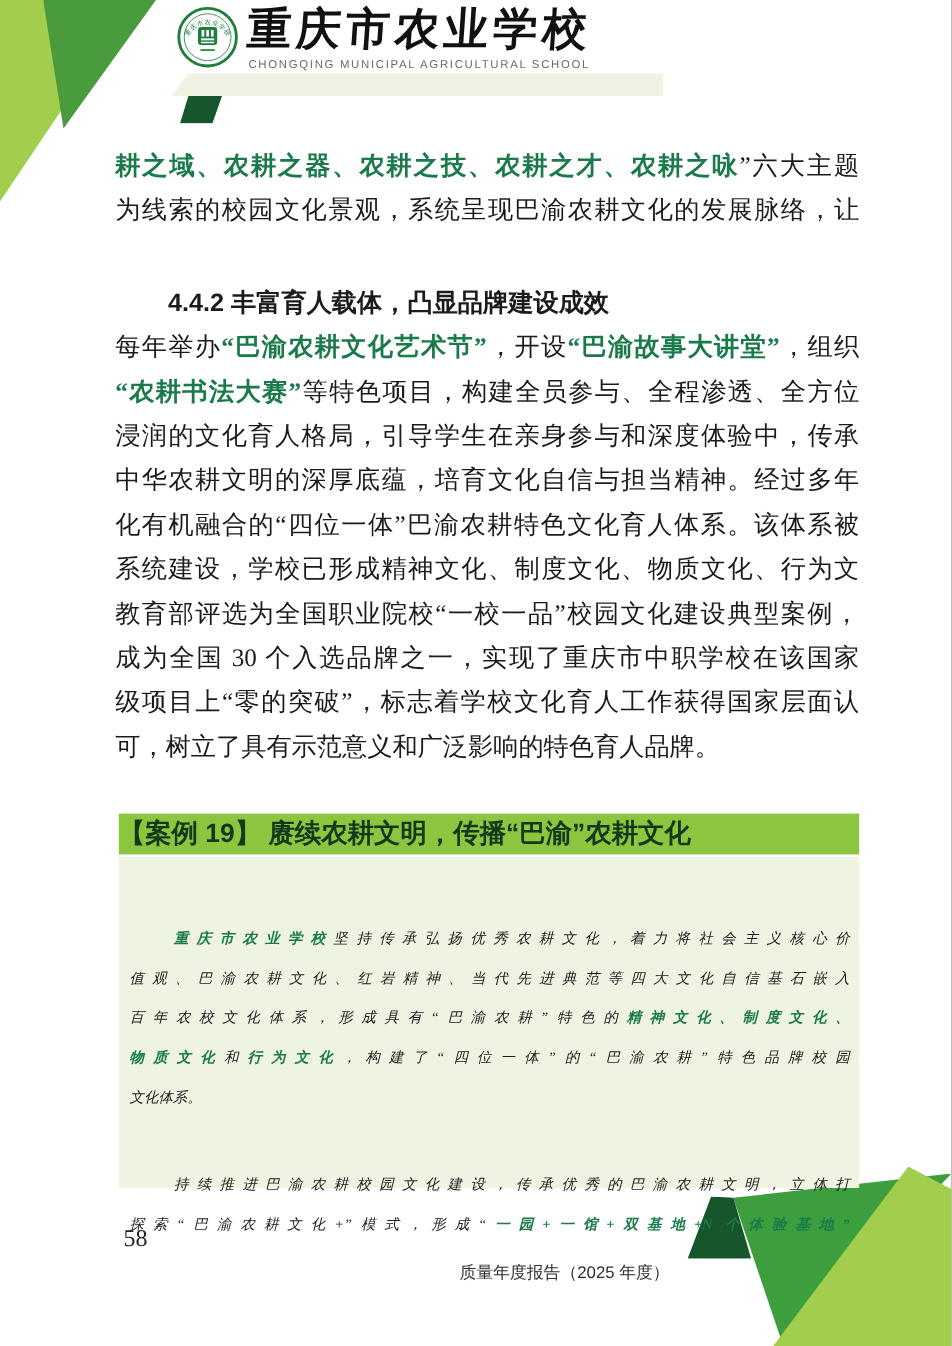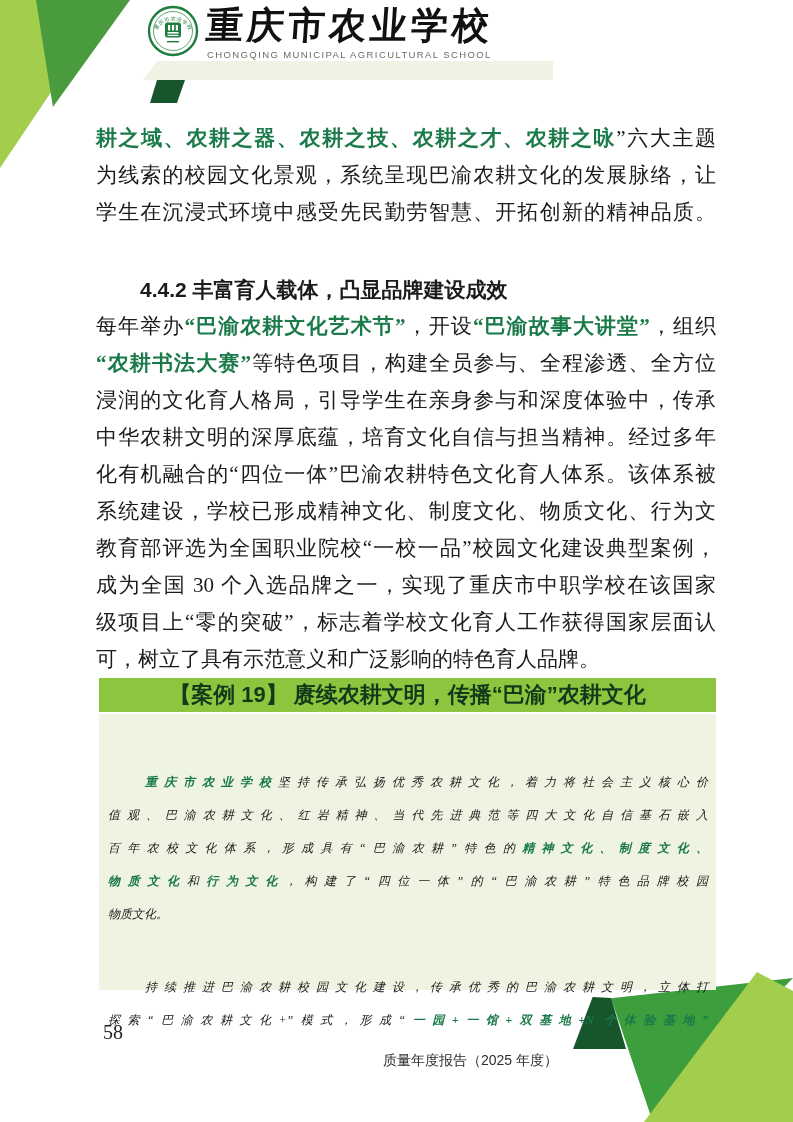--- a/index.html
+++ b/index.html
@@ -51,21 +51,21 @@
   .body-text{position:absolute;left:96px;top:120px;width:620px;font-size:21px;}
   .tline{height:37px;line-height:37px;text-align:justify;text-align-last:justify;
     white-space:nowrap;}
   .tline.nofill{text-align-last:left;}
   .tline.indent{text-indent:44px;margin-top:40px;}
   .tline.heading{font-family:"Liberation Sans","DejaVu Sans",sans-serif;
     font-weight:bold;text-align-last:left;}
   .green-bold{color:var(--accent-green-text);font-weight:bold;}
   
   .case-banner{position:absolute;left:99px;top:678px;width:617px;height:34px;
-    background:var(--banner-bg);text-align:center;line-height:34px;
+    background:var(--banner-bg);line-height:34px;
     font-family:"Liberation Sans","DejaVu Sans",sans-serif;
     font-weight:bold;font-size:22px;color:var(--banner-text);white-space:nowrap;}
   .case-box{position:absolute;left:99px;top:714px;width:617px;height:276px;
     background:var(--case-bg);box-sizing:border-box;padding:12px 8px 0 9px;
     font-size:12px;font-style:italic;}
   .case-box .tline{height:33px;line-height:33px;}
   .case-box .tline.indent{text-indent:37px;}
   
   .page-number{position:absolute;left:103px;top:1021px;font-size:20px;color:#222;}
   .footer-title{position:absolute;left:383px;top:1052px;font-size:14px;
@@ -99,21 +99,20 @@
     <rect x="20.5" y="27" width="11" height="1.6" fill="#ffffff"></rect>
     <rect x="20.5" y="29.8" width="11" height="1.2" fill="#ffffff"></rect>
     <rect x="20" y="36" width="12" height="1.4" fill="#1E7E3E"></rect>
   </svg>
   <div class="school-name">重庆市农业学校</div>
   <div class="school-name-en">CHONGQING MUNICIPAL AGRICULTURAL SCHOOL</div>
 
   <div class="body-text" id="body-lines">
       <div class="tline"><span class="green-bold">耕之域、农耕之器、农耕之技、农耕之才、农耕之咏</span><span>”六大主题</span></div>
       <div class="tline"><span>为线索的校园文化景观，系统呈现巴渝农耕文化的发展脉络，让</span></div>
-      <div class="tline"><span>学生在沉浸式环境中感受先民勤劳智慧、开拓创新的精神品质。</span></div>
       <div class="tline nofill indent heading"><span>4.4.2 丰富育人载体，凸显品牌建设成效</span></div>
       <div class="tline"><span>每年举办</span><span class="green-bold">“巴渝农耕文化艺术节”</span><span>，开设</span><span class="green-bold">“巴渝故事大讲堂”</span><span>，组织</span></div>
       <div class="tline"><span class="green-bold">“农耕书法大赛”</span><span>等特色项目，构建全员参与、全程渗透、全方位</span></div>
       <div class="tline"><span>浸润的文化育人格局，引导学生在亲身参与和深度体验中，传承</span></div>
       <div class="tline"><span>中华农耕文明的深厚底蕴，培育文化自信与担当精神。经过多年</span></div>
       <div class="tline"><span>化有机融合的“四位一体”巴渝农耕特色文化育人体系。该体系被</span></div>
       <div class="tline"><span>系统建设，学校已形成精神文化、制度文化、物质文化、行为文</span></div>
       <div class="tline"><span>教育部评选为全国职业院校“一校一品”校园文化建设典型案例，</span></div>
       <div class="tline"><span>成为全国 30 个入选品牌之一，实现了重庆市中职学校在该国家</span></div>
       <div class="tline"><span>级项目上“零的突破”，标志着学校文化育人工作获得国家层面认</span></div>
@@ -122,21 +121,21 @@
 
   <div class="case-banner">
     <span>【案例 19】 赓续农耕文明，传播“巴渝”农耕文化</span>
   </div>
 
   <div class="case-box" id="case-lines">
       <div class="tline indent"><span class="green-bold">重庆市农业学校</span><span>坚持传承弘扬优秀农耕文化，着力将社会主义核心价</span></div>
       <div class="tline"><span>值观、巴渝农耕文化、红岩精神、当代先进典范等四大文化自信基石嵌入</span></div>
       <div class="tline"><span>百年农校文化体系，形成具有“巴渝农耕”特色的</span><span class="green-bold">精神文化、制度文化、</span></div>
       <div class="tline"><span class="green-bold">物质文化</span><span>和</span><span class="green-bold">行为文化</span><span>，构建了“四位一体”的“巴渝农耕”特色品牌校园</span></div>
-      <div class="tline nofill"><span>物质文化。</span></div>
+      <div class="tline nofill"><span>文化体系。</span></div>
       <div class="tline indent"><span>持续推进巴渝农耕校园文化建设，传承优秀的巴渝农耕文明，立体打</span></div>
       <div class="tline"><span>探索“巴渝农耕文化+”模式，形成“</span><span class="green-bold">一园+一馆+双基地+N 个体验基地”</span></div>
     </div>
 
   <div class="page-number">58</div>
   <div class="footer-title">质量年度报告（2025 年度）</div>
 
 </div>
 
 </body></html>

